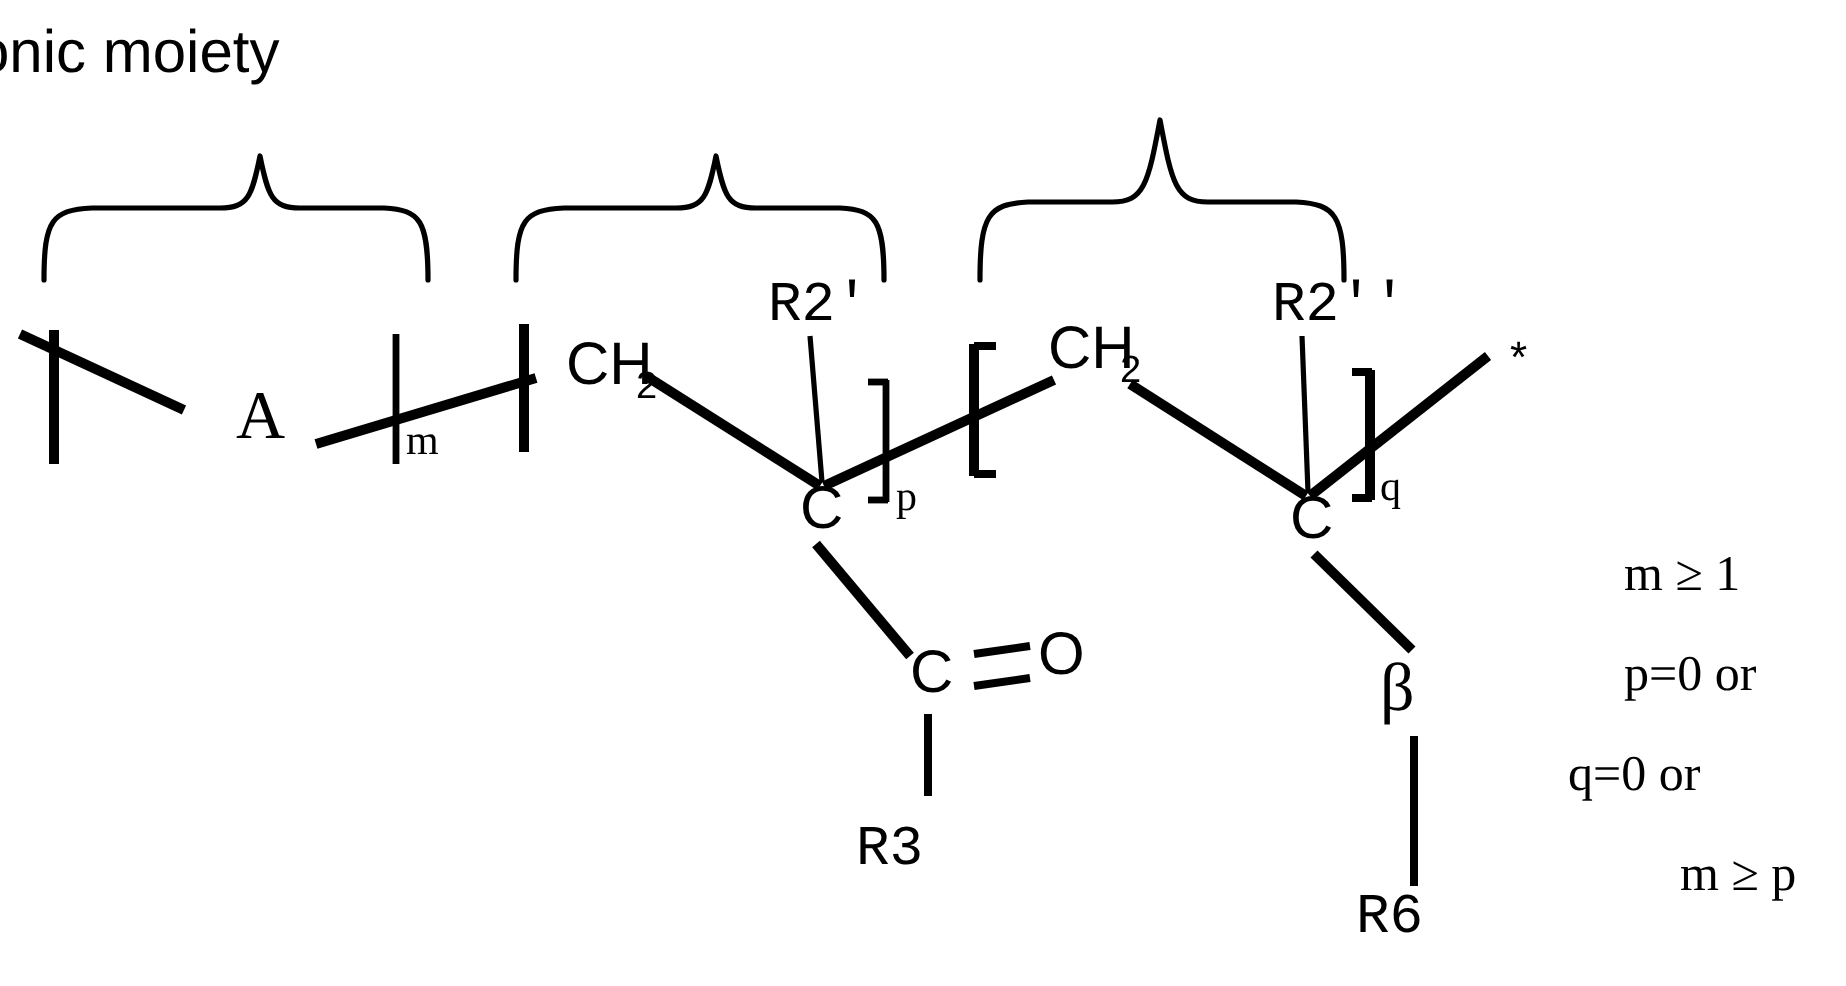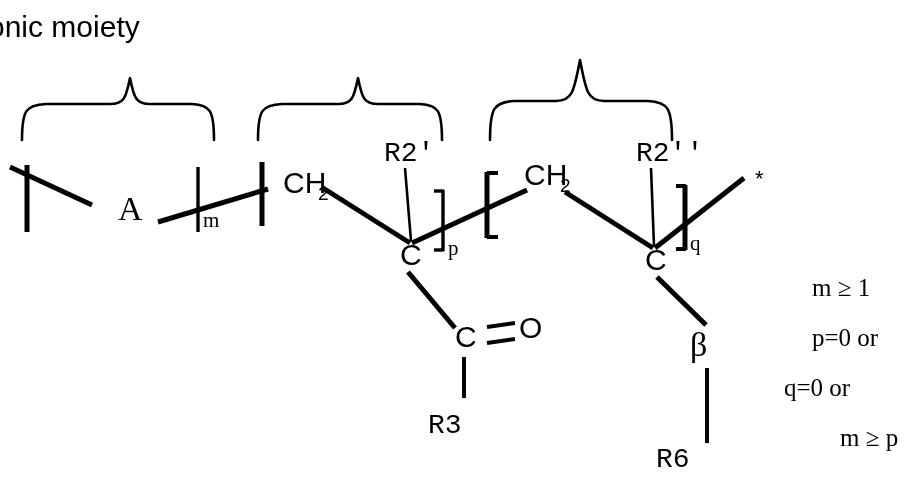--- a/index.html
+++ b/index.html
@@ -156,21 +156,21 @@
   <div class="lbl sub" style="left:560px; top:176px;">2</div>
 
   <div class="lbl rlabel" style="left:636px; top:140px;">R2''</div>
 
   <div class="lbl atom" style="left:645px; top:245px;">C</div>
 
   <div class="lbl sub-serif" style="left:690px; top:233px;">q</div>
 
   <div class="lbl greek" style="left:690px; top:328px;">β</div>
 
-  <div class="lbl rlabel" style="left:656px; top:446px;text-align:center;">R6</div>
+  <div class="lbl rlabel" style="left:678px; top:446px;text-align:center;">R6</div>
 
   <div class="lbl star" style="left:755px; top:168px;">*</div>
 
   <div class="lbl cond" style="left:812px; top:275px;">m ≥ 1</div>
   <div class="lbl cond" style="left:812px; top:325px;text-align:center;">p=0 or</div>
   <div class="lbl cond" style="left:784px; top:375px;">q=0 or</div>
   <div class="lbl cond" style="left:840px; top:425px;">m ≥ p</div>
 
 </div>
 

